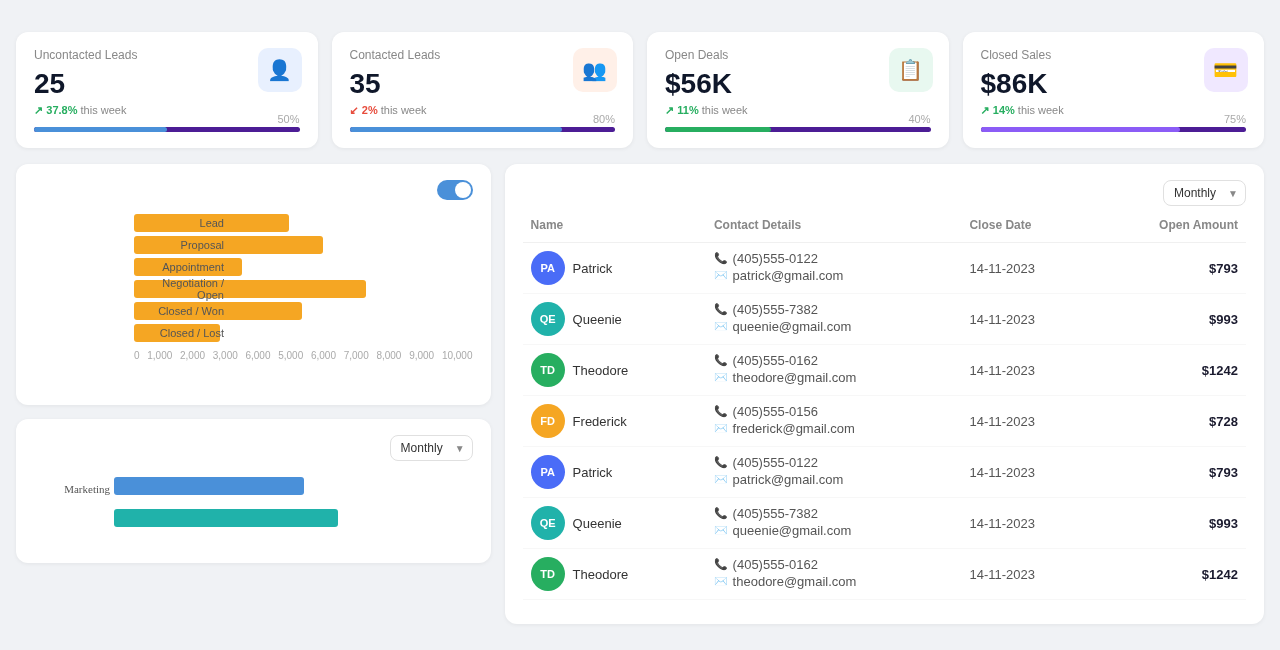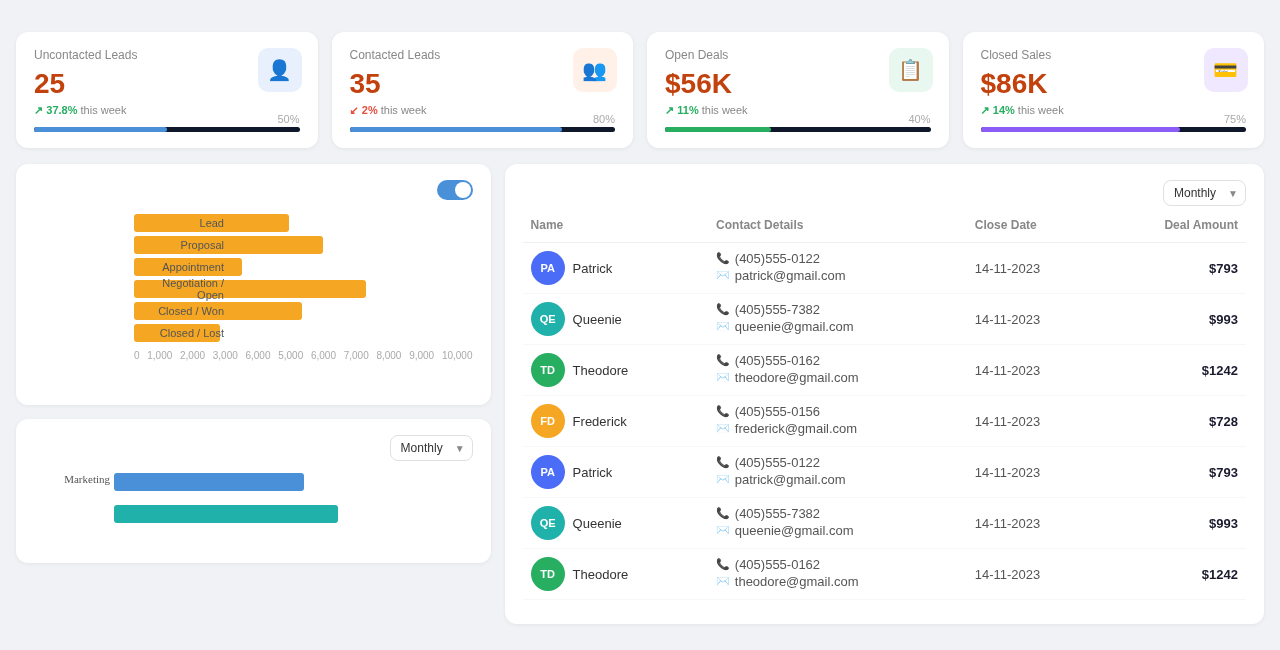--- a/index.html
+++ b/index.html
@@ -42,21 +42,21 @@
     .metric-card .card-title {
       font-size: 12px;
       color: #888;
       font-weight: 500;
       margin-bottom: 6px;
     }
 
     .metric-card .card-value {
       font-size: 28px;
       font-weight: 700;
-      color: #c2410c;
+      color: #0f172a;
       margin-bottom: 4px;
     }
 
     .metric-card .card-trend {
       font-size: 11px;
       color: #888;
     }
 
     .metric-card .trend-up {
       color: #27ae60;
@@ -82,21 +82,21 @@
 
     .icon-blue { background: #e8f0fe; }
     .icon-orange { background: #fff0e8; }
     .icon-green { background: #e8f8f0; }
     .icon-purple { background: #f0e8ff; }
 
     .progress-bar {
       height: 5px;
       border-radius: 3px;
       margin-top: 10px;
-      background: #0f172a;
+      background: #4c1d95;
       position: relative;
     }
 
     .progress-fill {
       height: 100%;
       border-radius: 3px;
       position: absolute;
       left: 0;
       top: 0;
     }
@@ -333,21 +333,21 @@
 
     
     .leads-chart {
       position: relative;
       padding-left: 80px;
       padding-bottom: 10px;
     }
 
     .leads-bar-row {
       display: flex;
-      align-items: flex-start;
+      align-items: flex-end;
       height: 22px;
       margin-bottom: 10px;
       position: relative;
       font-family: Liberation Serif, serif;
     }
 
     .leads-bar-label {
       position: absolute;
       left: -78px;
       font-size: 11px;
@@ -520,21 +520,21 @@
           <span class="select-arrow">▼</span>
         </div>
       </div>
       <div style="overflow-y: auto; max-height: 390px;">
         <table class="deals-table">
           <thead id="deals-thead">
               <tr>
                 <th>Name</th>
                 <th>Contact Details</th>
                 <th>Close Date</th>
-                <th style="text-align: right;">Deal Amount</th>
+                <th style="text-align: right;">Open Amount</th>
               </tr>
             </thead>
           <tbody id="deals-tbody">
               <tr>
     <td>
       <div class="name-cell">
         <div class="avatar av-blue">PA</div>
         <span>Patrick</span>
       </div>
     </td>

